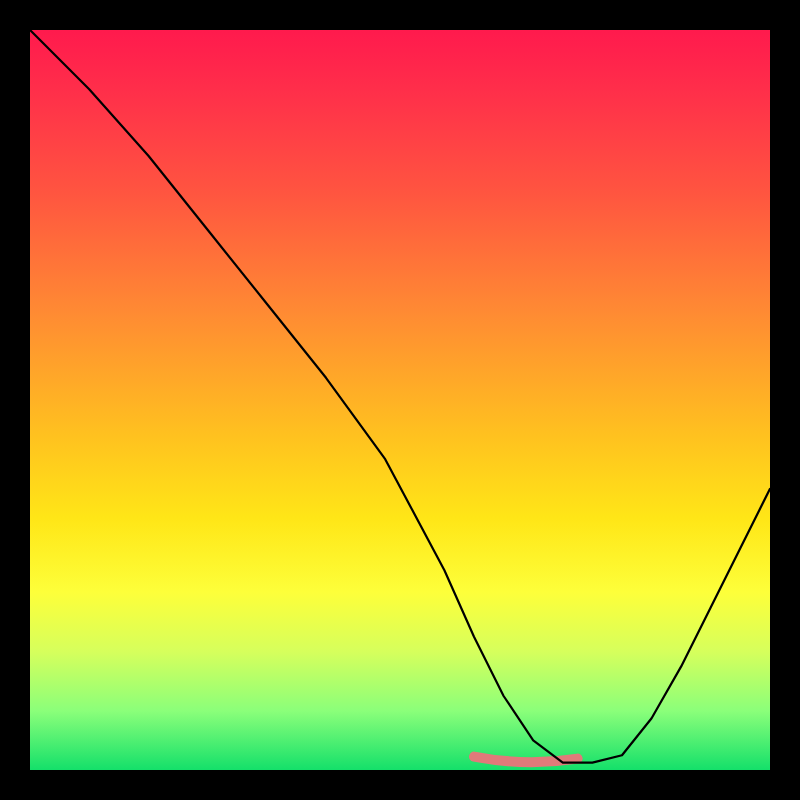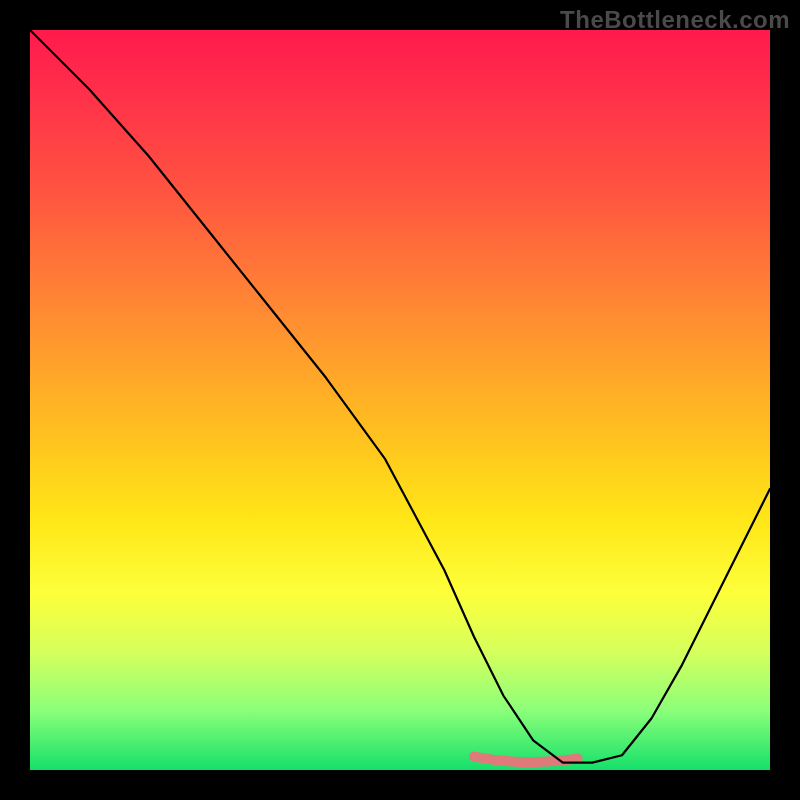--- a/index.html
+++ b/index.html
@@ -70,21 +70,20 @@
     stroke: #e07a7a;
     stroke-width: 10;
     stroke-linecap: round;
     stroke-linejoin: round;
   }
 </style>
 </head>
 <body>
 
 <div class="frame">
-  <div class="watermark">TheBottleneck.com</div>
 
   <div class="plot">
     <div class="gradient"></div>
     <svg class="curve" viewBox="0 0 740 740" preserveAspectRatio="none">
       <path class="accent" d="M444.0 726.6 Q 495.8 736.6 547.6 728.6"></path>
       <path class="main" d="M0.0 0.0 L59.2 59.2 L118.4 125.8 L177.6 199.8 L236.8 273.8 L296.0 347.8 L355.2 429.2 L414.4 540.2 L444.0 606.8 L473.6 666.0 L503.2 710.4 L532.8 732.6 L562.4 732.6 L592.0 725.2 L621.6 688.2 L651.2 636.4 L680.8 577.2 L710.4 518.0 L740.0 458.8"></path>
     </svg>
   </div>
 </div>
 

